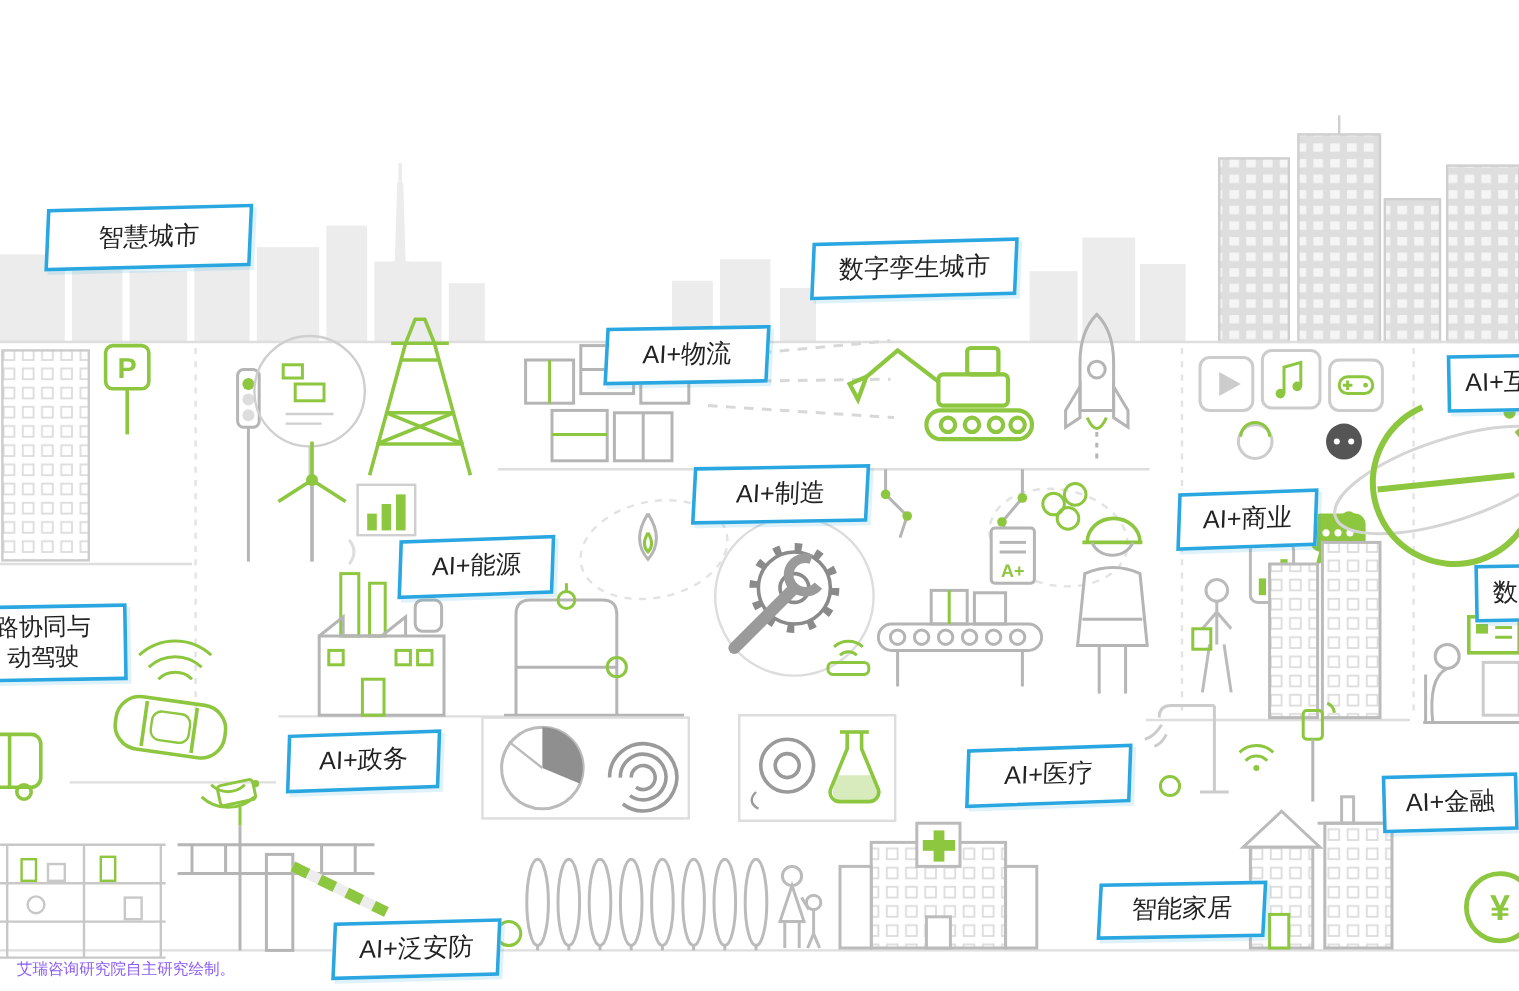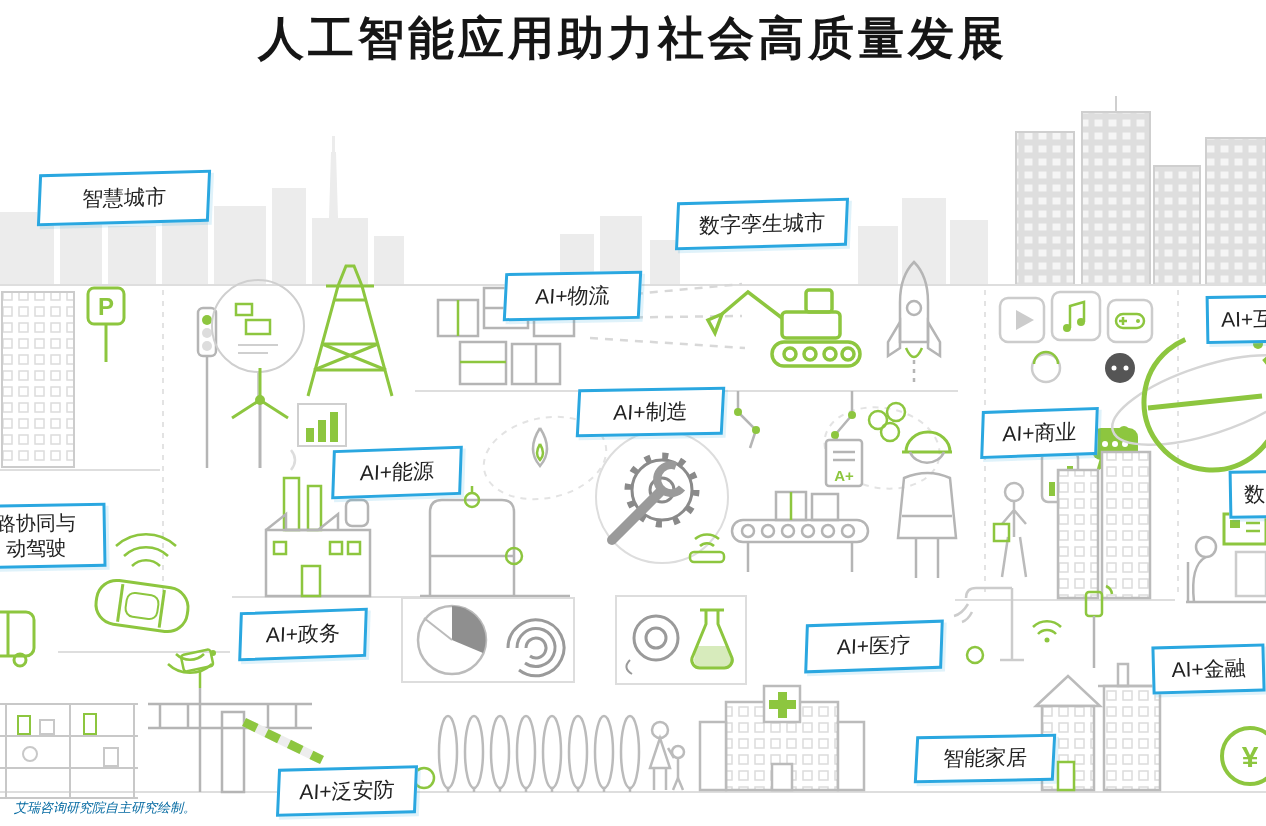--- a/index.html
+++ b/index.html
@@ -8,21 +8,21 @@
     width:1266px; height:826px; overflow:hidden;
     font-family:"Liberation Sans","DejaVu Sans",sans-serif;
   }
   .canvas { position:relative; width:1266px; height:826px; overflow:hidden; background:#ffffff; }
   .art { position:absolute; left:0; top:0; width:1266px; height:826px; z-index:1; }
   .title {
     position:absolute; top:8px; left:0; width:100%; text-align:center;
     font-size:46px; font-weight:bold; letter-spacing:4px; color:#151515; z-index:2;
   }
   .footer {
-    position:absolute; left:14px; top:799px; font-size:13px; color:#0369a1; z-index:2;font-style:italic;
+    position:absolute; left:14px; top:799px; font-size:13px; color:#8b5cf6; z-index:2;
   }
   .label {
     position:absolute; z-index:3; background:#ffffff;
     border:3px solid #2aa7e0; color:#222222;
     font-size:21px; line-height:1.25;
     display:flex; align-items:center; justify-content:center; text-align:center;
     box-shadow:3px 3px 0 rgba(41,167,224,0.15);
   }
   .lb-smart-city   {left:38px;  top:172px; width:172px; height:52px; transform:rotate(-1.5deg) skewX(-4deg);}
   .lb-digital-twin {left:676px; top:200px; width:172px; height:48px; transform:rotate(-1.5deg) skewX(-4deg);}
@@ -37,21 +37,20 @@
   .lb-healthcare   {left:805px; top:622px; width:138px; height:49px; transform:rotate(-2deg) skewX(-4deg);}
   .lb-finance      {left:1152px;top:645px; width:113px; height:48px; transform:rotate(-1.5deg);}
   .lb-smart-home   {left:915px; top:735px; width:140px; height:47px; transform:rotate(-1deg) skewX(-4deg);}
   .lb-security     {left:277px; top:767px; width:140px; height:48px; transform:rotate(-1.5deg) skewX(-4deg);}
 </style>
 </head>
 <body>
 
 <div class="canvas">
 
-  <h1 class="title">人工智能应用助力社会高质量发展</h1>
 
   <svg class="art" viewBox="0 0 1266 826" xmlns="http://www.w3.org/2000/svg">
     <defs>
       <pattern id="winDark" width="14" height="13" patternUnits="userSpaceOnUse">
         <rect width="14" height="13" fill="#dedede"></rect>
         <rect x="2.5" y="2.5" width="8" height="7" fill="#f5f5f5"></rect>
       </pattern>
       <pattern id="winLite" width="16" height="16" patternUnits="userSpaceOnUse">
         <rect width="16" height="16" fill="#ffffff"></rect>
         <rect x="3" y="3" width="9" height="9" fill="none" stroke="#dcdcdc" stroke-width="1.5"></rect>

